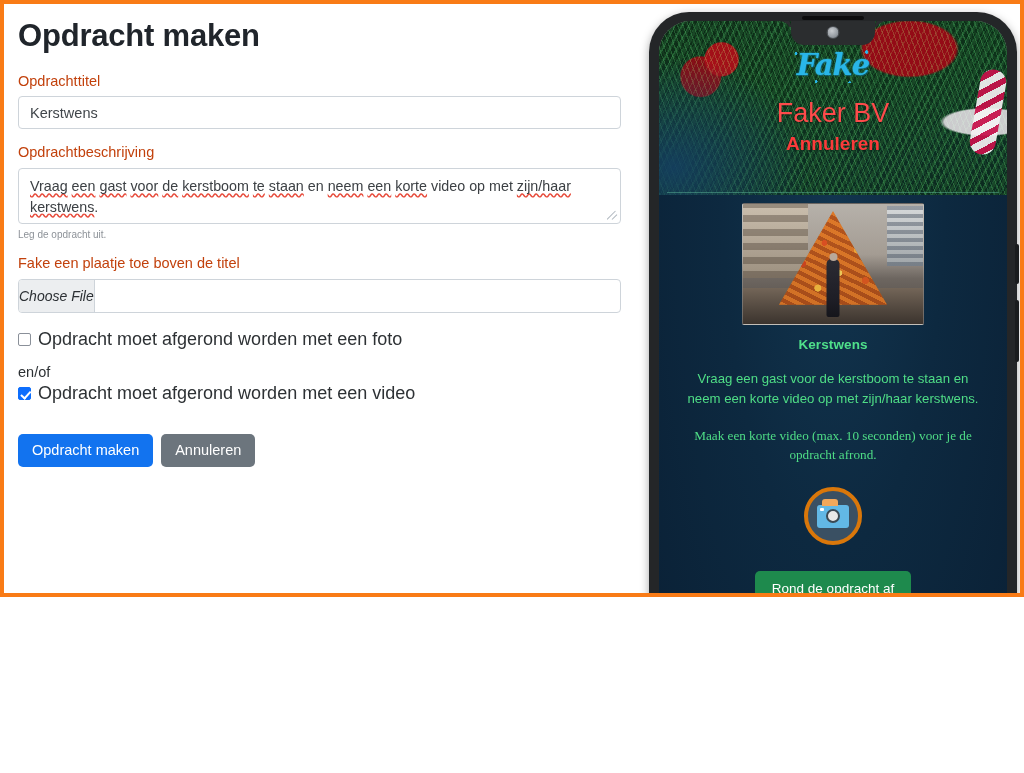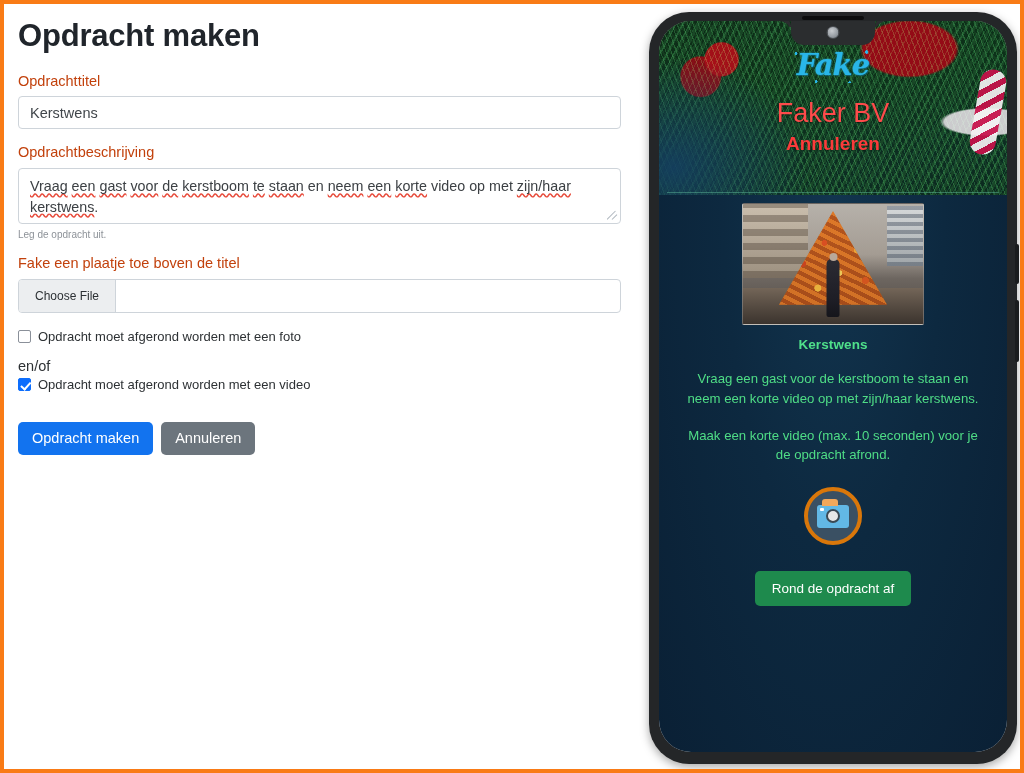--- a/index.html
+++ b/index.html
@@ -5,21 +5,21 @@
   * { box-sizing: border-box; }
   html, body { margin:0; padding:0; }
   body {
     width:1024px; height:773px;
     background:#ffffff;
     font-family:"Liberation Sans", sans-serif;
     overflow:hidden;
   }
   .screenshot {
     position:relative;
-    width:1024px; height:773px;
+    width:1024px; height:597px;
     background:#ffffff;
     border:4px solid #f97b16;
     overflow:hidden;
   }
   
   .form-pane {
     position:absolute;
     left:0; top:0;
     width:632px; height:765px;
     padding:10px 14px 0 14px;
@@ -91,27 +91,28 @@
     width:603px;
     height:34px;
     border:1px solid #ced4da;
     border-radius:4px;
     overflow:hidden;
     background:#fff;
   }
   .choose-file-btn {
     background:#eceef0;
     border-right:1px solid #ced4da;
-    font-size:12px;
+    font-size:14px;
     color:#2c3034;
-    padding:0 16px;
+    padding:0 0;
     display:flex;
     align-items:center;
     white-space:nowrap;
     cursor:default;
+    font-style:italic;
   }
   .file-name {
     display:flex; align-items:center;
     font-size:14px;
     color:#3c4044;
     padding-left:11px;
   }
   .check-row {
     display:flex;
     align-items:center;
@@ -133,21 +134,21 @@
   }
   .cbox.checked::after {
     content:"";
     position:absolute;
     left:3.6px; top:1.1px;
     width:4px; height:7.5px;
     border:solid #fff;
     border-width:0 2px 2px 0;
     transform:rotate(42deg);
   }
-  .check-label { font-size:13px; color:#2d3134; }
+  .check-label { font-size:18px; color:#2d3134; }
   .enof { font-size:14.5px; color:#2d3134; margin-top:14px; }
   .btn-row { display:flex; gap:8px; margin-top:30px; }
   .btn {
     border:none;
     border-radius:5px;
     font-size:14.5px;
     font-family:"Liberation Sans", sans-serif;
     padding:9px 14px;
     color:#fff;
     cursor:pointer;
@@ -395,20 +396,21 @@
     line-height:1.5;
     margin-top:17px;
     padding:0 6px;
   }
   .task-instruction {
     font-size:13.2px;
     color:#4fdd86;
     line-height:1.5;
     margin-top:17px;
     padding:0 10px;
+    font-family:Liberation Serif, serif;
   }
   .cam-btn {
     width:58px; height:58px;
     margin:22px auto 0 auto;
     border-radius:50%;
     border:4px solid #d9770a;
     background:#3a5063;
     display:flex;
     align-items:center;
     justify-content:center;

